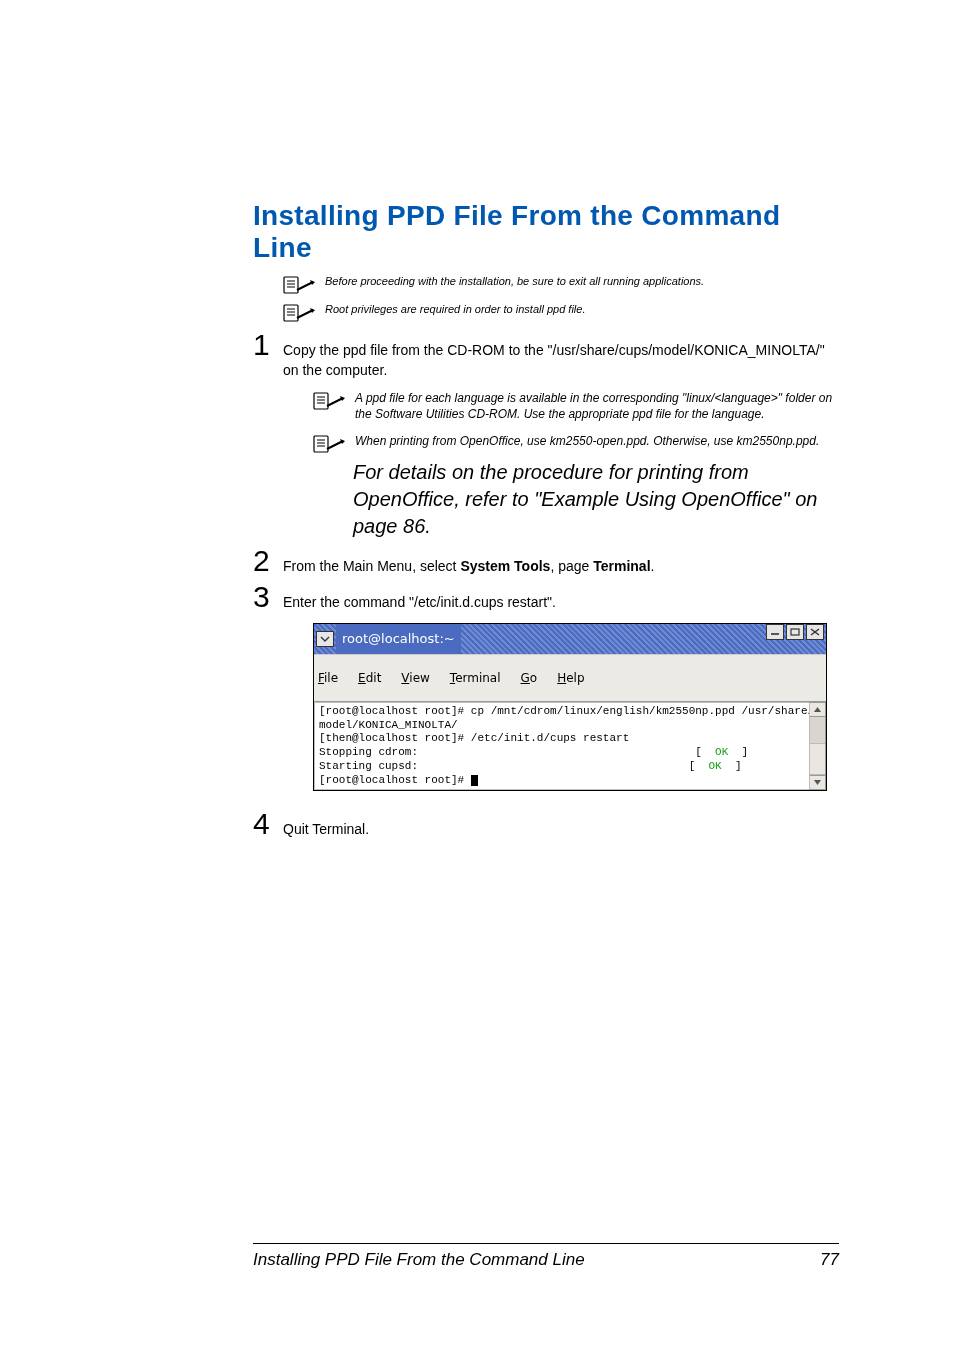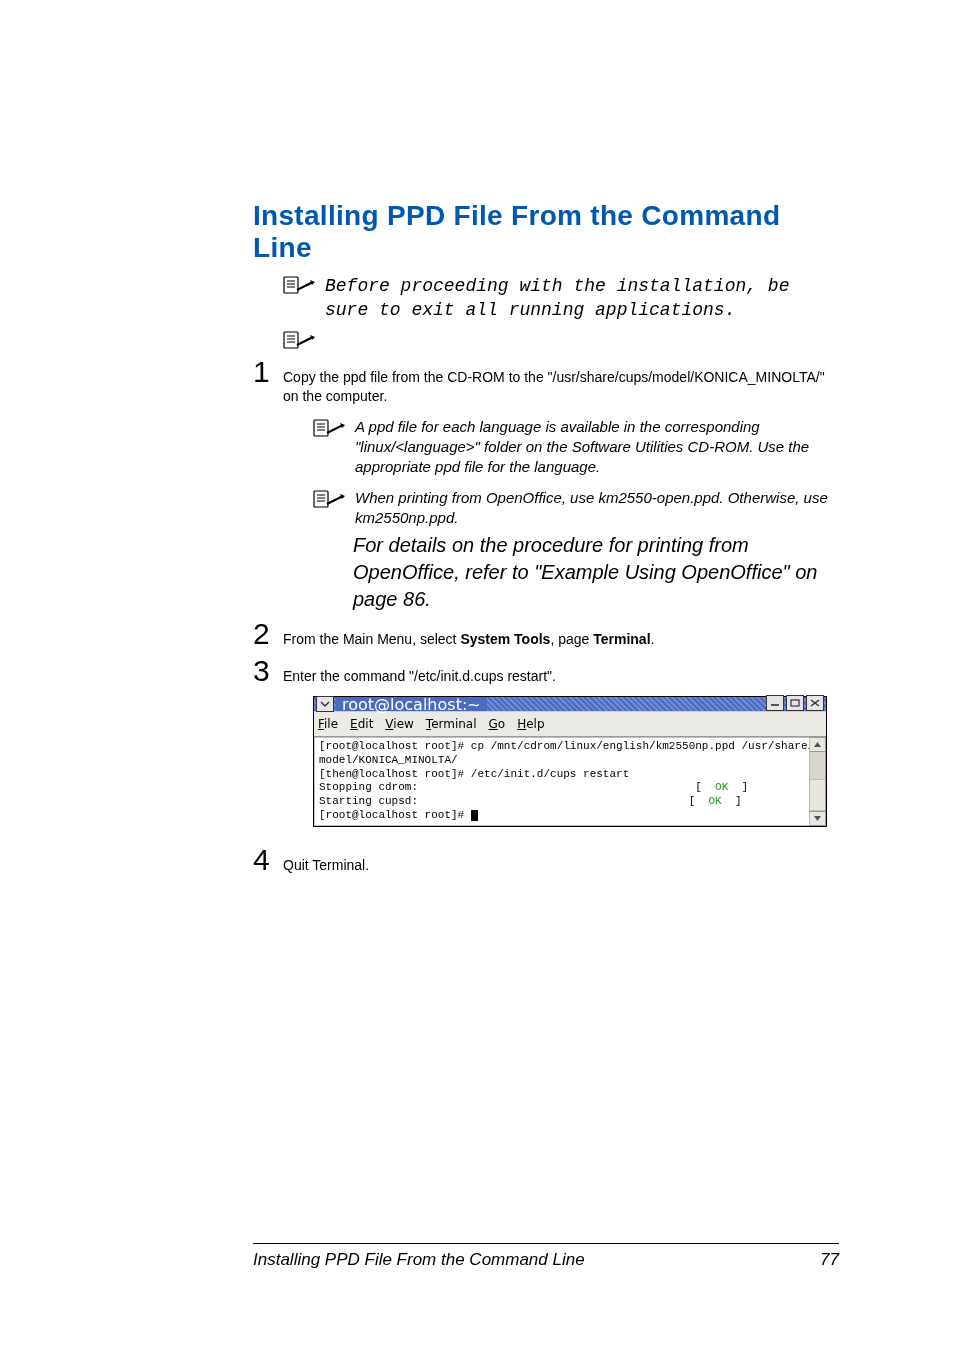--- a/index.html
+++ b/index.html
@@ -29,23 +29,22 @@
     align-items: flex-start;
     margin: 6px 0 6px 30px;
   }
   .note-icon {
     flex: 0 0 auto;
     margin-right: 10px;
     margin-top: 2px;
   }
   .note-text {
     font-style: italic;
-    font-size: 18px;
+    font-size: 11px;
     line-height: 1.35;
-    font-family: Liberation Mono, monospace;
   }
   .step-row {
     display: flex;
     align-items: baseline;
     margin: 6px 0 4px 0;
   }
   .step-num {
     font-size: 30px;
     font-weight: normal;
     width: 30px;
@@ -57,21 +56,21 @@
     font-size: 14px;
     line-height: 1.4;
   }
   .sub-note-row {
     display: flex;
     align-items: flex-start;
     margin: 10px 0 4px 60px;
   }
   .sub-note-text {
     font-style: italic;
-    font-size: 15px;
+    font-size: 12px;
     line-height: 1.35;
   }
   .sub-note-para {
     margin: 2px 0 0 100px;
     font-style: italic;
     font-size: 20px;
     line-height: 1.35;
     max-width: 480px;
   }
   .bold {
@@ -81,30 +80,30 @@
   
   .term-window {
     width: 512px;
     margin: 10px 0 18px 60px;
     border: 1px solid #000;
     background: #fff;
     font-family: "DejaVu Sans", Arial, sans-serif;
   }
   .term-titlebar {
     display: flex;
-    align-items: flex-end;
+    align-items: flex-start;
     background: repeating-linear-gradient(
       45deg,
       #4a6bbf 0px,
       #4a6bbf 2px,
       #6d8ad2 2px,
       #6d8ad2 4px
     );
-    height: 14px;
-    font-size: 16px;
+    height: 30px;
+    font-size: 13px;
     color: #fff;
   }
   .term-titlebar .tb-left {
     display: flex;
     align-items: center;
     height: 100%;
   }
   .term-titlebar .sys-btn {
     width: 16px;
     height: 14px;
@@ -139,22 +138,22 @@
     justify-content: center;
     font-size: 10px;
     color: #333;
   }
   .term-menubar {
     display: flex;
     background: #eceae5;
     border-top: 1px solid #ccc;
     border-bottom: 1px solid #999;
     font-size: 12px;
-    padding: 5px 4px;
-    gap: 12px;
+    padding: 16px 4px;
+    gap: 20px;
   }
   .term-menubar span { white-space: nowrap; }
   .term-menubar u { text-decoration: underline; }
   .term-body-wrap {
     display: flex;
   }
   .term-body {
     flex: 1;
     background: #ffffff;
     border: 1px solid #bfbfbf;
@@ -252,20 +251,21 @@
     <span class="note-icon">
       <svg width="32" height="20" viewBox="0 0 32 20">
         <rect x="1" y="1" width="14" height="16" rx="1" fill="#fff" stroke="#000" stroke-width="1.2"></rect>
         <line x1="4" y1="5" x2="12" y2="5" stroke="#000" stroke-width="1"></line>
         <line x1="4" y1="8" x2="12" y2="8" stroke="#000" stroke-width="1"></line>
         <line x1="4" y1="11" x2="12" y2="11" stroke="#000" stroke-width="1"></line>
         <path d="M14 14 L30 6" stroke="#000" stroke-width="2"></path>
         <path d="M27 4 L32 6 L29 9 Z" fill="#000"></path>
       </svg>
     </span>
+    <span class="note-text">Root privileges are required in order to install ppd file.</span>
   </div>
 
   <div class="step-row">
     <span class="step-num">1</span>
     <span class="step-text">Copy the ppd file from the CD-ROM to the "/usr/share/cups/model/KONICA_MINOLTA/" on the computer.</span>
   </div>
 
   <div class="sub-note-row">
     <span class="note-icon">
       <svg width="32" height="20" viewBox="0 0 32 20">

